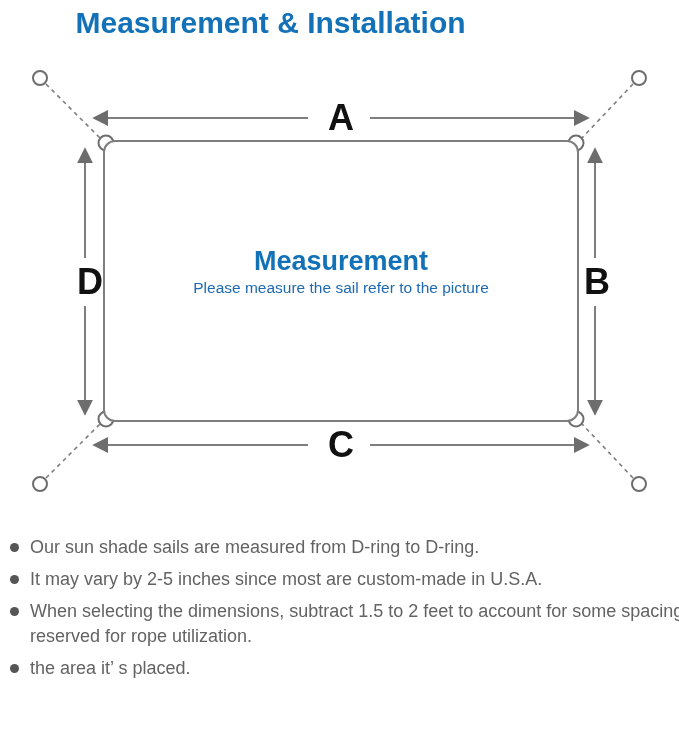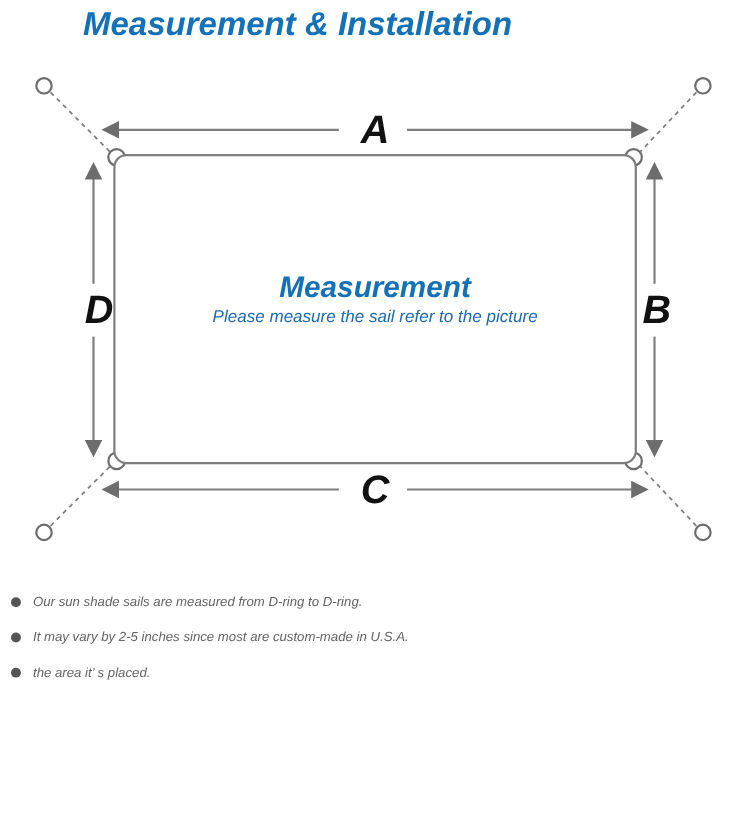--- a/index.html
+++ b/index.html
@@ -7,21 +7,21 @@
     --subtitle_blue:#1d69b2;
     --line_gray:#7e7e7e;
     --arrow_gray:#6d6d6d;
     --label_black:#111111;
     --text_gray:#636363;
     --dot_gray:#555555;
   }
   *{box-sizing:border-box;margin:0;padding:0;}
   html,body{width:679px;height:739px;background:#ffffff;overflow:hidden;
     font-family:"Liberation Sans",sans-serif;}
-  .page{width:541px;height:739px;position:relative;font-style:italic;}
+  .page{width:541px;height:739px;position:relative;}
   .title{
     text-align:center;
     font-size:30px;
     font-weight:700;
     color:var(--accent_blue);
     line-height:46px;
     height:50px;
     letter-spacing:0px;
   }
   .diagram-svg{display:block;}
@@ -55,21 +55,21 @@
     display:flex;
     align-items:flex-start;
     margin-bottom:7px;
   }
   .dot{
     flex:none;
     width:9px;height:9px;border-radius:50%;
     background:var(--dot_gray);
     margin:8px 11px 0 0;
   }
-  .bullet-lines{color:var(--text_gray);font-size:12px;line-height:25px;}
+  .bullet-lines{color:var(--text_gray);font-size:18px;line-height:25px;}
   .bullet-line{white-space:nowrap;}
 </style>
 </head>
 <body>
 
 <div class="page">
 
   <div class="title">Measurement &amp; Installation</div>
 
   <svg class="diagram-svg" width="679" height="460" viewBox="0 0 679 460" xmlns="http://www.w3.org/2000/svg">
@@ -126,20 +126,27 @@
       </div>
     </div>
 
     <div class="bullet">
       <span class="dot"></span>
       <div class="bullet-lines">
         <div class="bullet-line">It may vary by 2-5 inches since most are custom-made in U.S.A.</div>
       </div>
     </div>
 
+    <div class="bullet">
+      <span class="dot"></span>
+      <div class="bullet-lines">
+        <div class="bullet-line">When selecting the dimensions, subtract 1.5 to 2 feet to account for some spacing</div>
+        <div class="bullet-line">reserved for rope utilization.</div>
+      </div>
+    </div>
 
 
     <div class="bullet">
       <span class="dot"></span>
       <div class="bullet-lines">
         <div class="bullet-line">the area it’ s placed.</div>
       </div>
     </div>
 
   </div>

